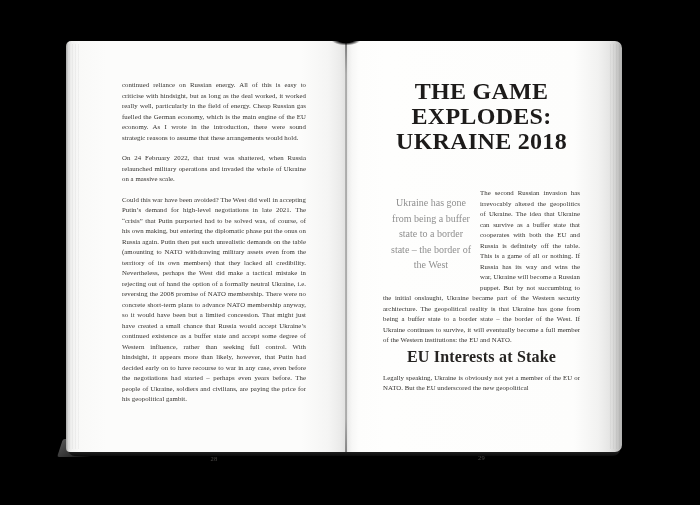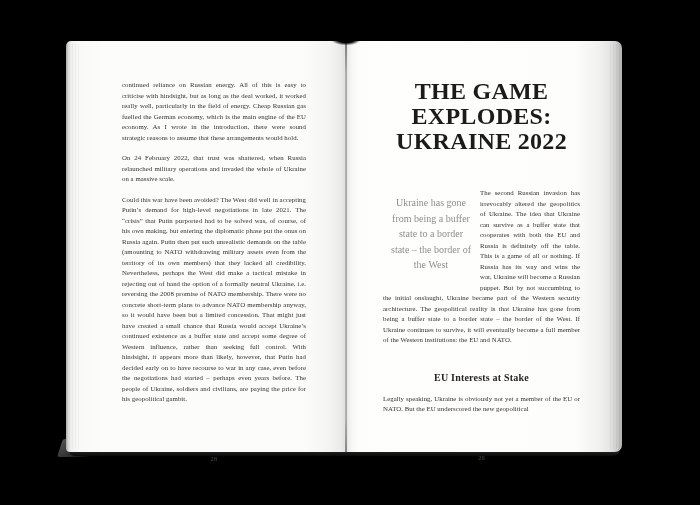--- a/index.html
+++ b/index.html
@@ -83,22 +83,22 @@
     color:#1d1b1a;letter-spacing:.3px;
   }
   .pull-quote{
     float:left;width:96px;height:96px;margin-right:1px;
     padding:7px 6px 0 6px;box-sizing:border-box;
     font-size:10px;line-height:15.6px;
     text-align:center;color:#8f8f8f;
   }
   .lead{margin:0;}
   .section-heading{
-    margin:26px 0 10px 0;
-    font-size:10px;line-height:12px;font-weight:700;
+    margin:5px 0 10px 0;
+    font-size:16px;line-height:12px;font-weight:700;
     text-align:center;color:#262422;letter-spacing:.2px;
   }
   .page-num{
     position:absolute;left:0;width:100%;top:375px;
     text-align:center;font-size:6.5px;color:#4a4846;letter-spacing:.3px;
   }
 </style>
 </head>
 <body>
 
@@ -112,21 +112,21 @@
       <p class="body-par">Could this war have been avoided? The West did well in accepting Putin’s demand for high-level negotiations in late 2021. The “crisis” that Putin purported had to be solved was, of course, of his own making, but entering the diplomatic phase put the onus on Russia again. Putin then put such unrealistic demands on the table (amounting to NATO withdrawing military assets even from the territory of its own members) that they lacked all credibility. Nevertheless, perhaps the West did make a tactical mistake in rejecting out of hand the option of a formally neutral Ukraine, i.e. reversing the 2008 promise of NATO membership. There were no concrete short-term plans to advance NATO membership anyway, so it would have been but a limited concession. That might just have created a small chance that Russia would accept Ukraine’s continued existence as a buffer state and accept some degree of Western influence, rather than seeking full control. With hindsight, it appears more than likely, however, that Putin had decided early on to have recourse to war in any case, even before the negotiations had started – perhaps even years before. The people of Ukraine, soldiers and civilians, are paying the price for his geopolitical gambit.</p>
       <div class="page-num">28</div>
     </div>
   </div>
 
   <div class="page page-right">
     <div class="fore-edge right"></div>
     <div class="content-right">
       <h1 class="chapter-title">THE GAME
 EXPLODES:
-UKRAINE 2022</h1>
+UKRAINE 2018</h1>
       <div class="body-flow">
         <div class="pull-quote">Ukraine has gone from being a buffer state to a border state – the border of the West</div>
         <p class="body-par lead">The second Russian invasion has irrevocably altered the geopolitics of Ukraine. The idea that Ukraine can survive as a buffer state that cooperates with both the EU and Russia is definitely off the table. This is a game of all or nothing. If Russia has its way and wins the war, Ukraine will become a Russian puppet. But by not succumbing to the initial onslaught, Ukraine became part of the Western security architecture. The geopolitical reality is that Ukraine has gone from being a buffer state to a border state – the border of the West. If Ukraine continues to survive, it will eventually become a full member of the Western institutions: the EU and NATO.</p>
       </div>
       <h2 class="section-heading">EU Interests at Stake</h2>
       <p class="body-par">Legally speaking, Ukraine is obviously not yet a member of the EU or NATO. But the EU underscored the new geopolitical</p>
       <div class="page-num">29</div>
     </div>
   </div>
 

